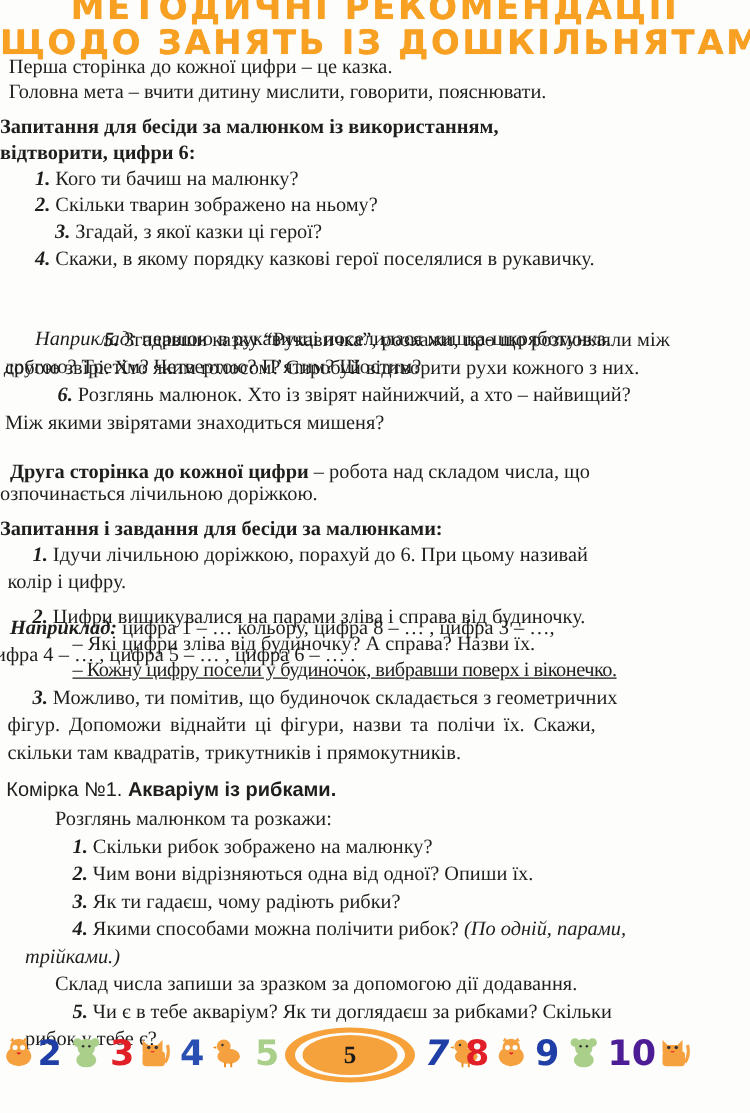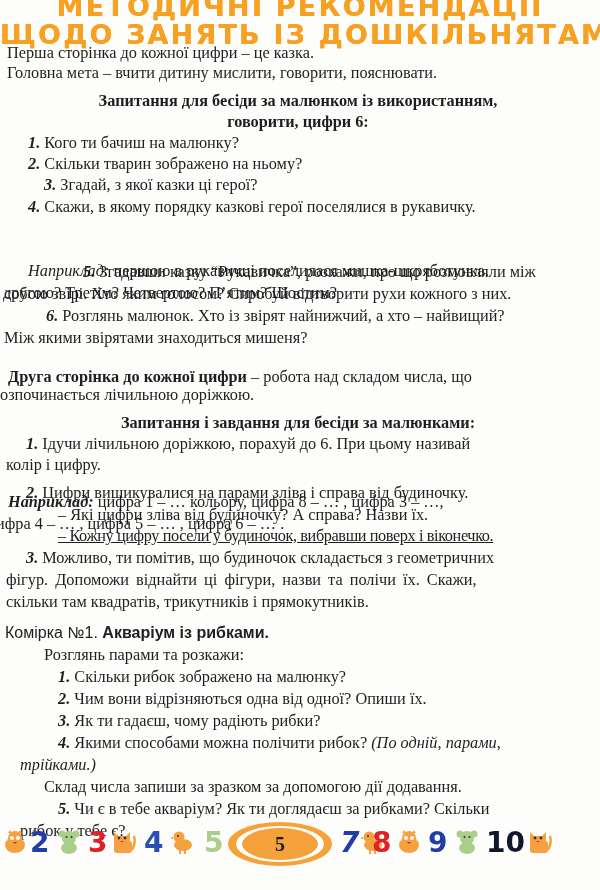--- a/index.html
+++ b/index.html
@@ -15,21 +15,21 @@
     font-weight:900; color:#f7a021; letter-spacing:2.2px;
     font-size:27px; line-height:30px; white-space:nowrap;
     text-shadow:0 0 0.6px #f39a1a;
   }
   .line {
     position:absolute; white-space:nowrap; font-size:16.3px; line-height:22px;
   }
   .bold { font-weight:bold; }
   .ital { font-style:italic; }
   .num { font-weight:bold; font-style:italic; }
-  .center { left:0; width:596px; text-align:center; }
+  .center { left:0; width:596px; }
   .sans { font-family:"Liberation Sans", "DejaVu Sans", sans-serif; font-size:16px; }
   .footer {
     position:absolute; left:0; top:818px; width:600px; height:50px;
   }
   .fi { position:absolute; top:10px; font-family:"DejaVu Sans", sans-serif; font-weight:900; font-size:28px; line-height:30px; }
   .animal { position:absolute; top:12px; width:22px; height:24px; }
   .pageoval {
     position:absolute; left:228px; top:4px; width:104px; height:44px;
     border-radius:50%; background:#f6a139;
   }
@@ -46,21 +46,21 @@
 </head>
 <body>
 
 <div class="title" data-name="page-title-line-1" style="top:18px;">МЕТОДИЧНІ РЕКОМЕНДАЦІЇ</div>
 <div class="title" data-name="page-title-line-2" style="top:50px;">ЩОДО ЗАНЯТЬ ІЗ ДОШКІЛЬНЯТАМИ</div>
 
 <div class="line" data-name="intro-line-1" style="left:7px; top:83px;">Перша сторінка до кожної цифри – це казка.</div>
 <div class="line" data-name="intro-line-2" style="left:7px; top:104px;">Головна мета – вчити дитину мислити, говорити, пояснювати.</div>
 
 <div class="line bold center" data-name="section1-heading-1" style="top:127px;">Запитання для бесіди за малюнком із використанням,</div>
-<div class="line bold center" data-name="section1-heading-2" style="top:149px;">говорити, цифри 6:</div>
+<div class="line bold center" data-name="section1-heading-2" style="top:149px;">відтворити, цифри 6:</div>
 
 <div class="line" data-name="question-1" style="left:28px; top:172px;"><span class="num" data-name="question-number">1.</span> <span data-name="question-text">Кого ти бачиш на малюнку?</span></div>
 <div class="line" data-name="question-2" style="left:28px; top:194px;"><span class="num" data-name="question-number">2.</span> <span data-name="question-text">Скільки тварин зображено на ньому?</span></div>
 <div class="line" data-name="question-3" style="left:44px; top:216px;"><span class="num" data-name="question-number">3.</span> <span data-name="question-text">Згадай, з якої казки ці герої?</span></div>
 <div class="line" data-name="question-4" style="left:28px; top:238px;"><span class="num" data-name="question-number">4.</span> <span data-name="question-text">Скажи, в якому порядку казкові герої поселялися в рукавичку.</span></div>
 <div class="line" data-name="example-line" style="left:16px; top:260px;margin-left:12px;"><span class="ital" data-name="example-label">Наприклад:</span> <span data-name="example-text">першою в рукавичці поселилася мишка-шкряботунка.</span></div>
 <div class="line" data-name="example-continuation" style="left:3px; top:282px;">другою? Третім? Четвертою? П’ятим? Шостим?</div>
 <div class="line" data-name="question-5-line-1" style="left:46px; top:305px;"><span class="num" data-name="question-number">5.</span> <span data-name="question-text">Згадавши казку “Рукавичка”, розкажи, про що розмовляли між</span></div>
 <div class="line" data-name="question-5-line-2" style="left:4px; top:327px;">собою звірі. Хто яким голосом? Спробуй відтворити рухи кожного з них.</div>
 <div class="line" data-name="question-6-line-1" style="left:46px; top:349px;"><span class="num" data-name="question-number">6.</span> <span data-name="question-text">Розглянь малюнок. Хто із звірят найнижчий, а хто – найвищий?</span></div>
@@ -75,21 +75,21 @@
 <div class="line" data-name="example-line" style="left:8px; top:491px;"><span class="num" data-name="example-label">Наприклад:</span> <span data-name="example-text">цифра 1 – … кольору, цифра 8 – … , цифра 3 – …,</span></div>
 <div class="line" data-name="example-continuation" style="left:0px; top:513px; margin-left:-4px;">ифра 4 – … , цифра 5 – … , цифра 6 – … .</div>
 <div class="line" data-name="task-2" style="left:26px; top:503px; margin-top:32px;"><span class="num" data-name="task-number">2.</span> <span data-name="task-text">Цифри вишикувалися на парами зліва і справа від будиночку.</span></div>
 <div class="line" data-name="task-2-sub-1" style="left:58px; top:557px;">– Які цифри зліва від будиночку? А справа? Назви їх.</div>
 <div class="line" data-name="task-2-sub-2" style="left:58px; top:579px; letter-spacing:-0.4px;">– Кожну цифру посели у будиночок, вибравши поверх і віконечко.</div>
 <div class="line" data-name="task-3-line-1" style="left:26px; top:601px;"><span class="num" data-name="task-number">3.</span> <span data-name="task-text">Можливо, ти помітив, що будиночок складається з геометричних</span></div>
 <div class="line" data-name="task-3-line-2" style="left:6px; top:623px; word-spacing:3px;">фігур. Допоможи віднайти ці фігури, назви та полічи їх. Скажи,</div>
 <div class="line" data-name="task-3-line-3" style="left:6px; top:645px;">скільки там квадратів, трикутників і прямокутників.</div>
 
 <div class="line sans" data-name="cell-heading" style="left:5px; top:623px; margin-top:45px;"><span data-name="cell-label">Комірка №1.</span> <span class="bold" data-name="cell-title">Акваріум із рибками.</span></div>
-<div class="line" data-name="cell-prompt" style="left:44px; top:690px;">Розглянь парами та розкажи:</div>
+<div class="line" data-name="cell-prompt" style="left:44px; top:690px;">Розглянь малюнком та розкажи:</div>
 <div class="line" data-name="cell-question-1" style="left:58px; top:711px;"><span class="num" data-name="question-number">1.</span> <span data-name="question-text">Скільки рибок зображено на малюнку?</span></div>
 <div class="line" data-name="cell-question-2" style="left:58px; top:733px;"><span class="num" data-name="question-number">2.</span> <span data-name="question-text">Чим вони відрізняються одна від одної? Опиши їх.</span></div>
 <div class="line" data-name="cell-question-3" style="left:58px; top:755px;"><span class="num" data-name="question-number">3.</span> <span data-name="question-text">Як ти гадаєш, чому радіють рибки?</span></div>
 <div class="line" data-name="cell-question-4" style="left:58px; top:777px;"><span class="num" data-name="question-number">4.</span> <span data-name="question-text">Якими способами можна полічити рибок?</span> <span class="ital" data-name="question-hint">(По одній, парами,</span></div>
 <div class="line ital" data-name="cell-question-4-hint" style="left:20px; top:799px;">трійками.)</div>
 <div class="line" data-name="compose-instruction" style="left:44px; top:821px;">Склад числа запиши за зразком за допомогою дії додавання.</div>
 <div class="line" data-name="cell-question-5-line-1" style="left:58px; top:843px;"><span class="num" data-name="question-number">5.</span> <span data-name="question-text">Чи є в тебе акваріум? Як ти доглядаєш за рибками? Скільки</span></div>
 <div class="line" data-name="cell-question-5-line-2" style="left:20px; top:865px;">рибок у тебе є?</div>
 
 <style>
@@ -210,21 +210,21 @@
   <div class="animal" data-name="bear-icon" style="left:456px;">
     <svg width="22" height="24" viewBox="0 0 22 24">
         <circle cx="4" cy="4" r="3.5" fill="#a9cf8a"></circle>
         <circle cx="18" cy="4" r="3.5" fill="#a9cf8a"></circle>
         <circle cx="11" cy="8" r="7" fill="#a9cf8a"></circle>
         <ellipse cx="11" cy="18" rx="8" ry="6" fill="#a9cf8a"></ellipse>
         <circle cx="8.5" cy="7" r="1" fill="#333"></circle>
         <circle cx="13.5" cy="7" r="1" fill="#333"></circle>
       </svg>
   </div>
-  <div class="fi" data-name="footer-digit" style="left:486px; color:#0f172a;">10</div>
+  <div class="fi" data-name="footer-digit" style="left:486px; color:#4c1d95;">10</div>
   <div class="animal" data-name="cat-icon" style="left:528px;">
     <svg width="24" height="24" viewBox="0 0 24 24">
         <path d="M2 2 L6 6 L14 6 L18 2 L18 12 L2 12 Z" fill="#f6a13f"></path>
         <rect x="2" y="11" width="18" height="12" rx="3" fill="#f6a13f"></rect>
         <path d="M20 20 Q24 14 22 6" stroke="#f6a13f" stroke-width="2.5" fill="none"></path>
         <circle cx="7" cy="8" r="1.4" fill="#333"></circle>
         <circle cx="13" cy="8" r="1.4" fill="#333"></circle>
         <path d="M8 11 Q10 13 12 11 Z" fill="#e01f26"></path>
       </svg>
   </div>

